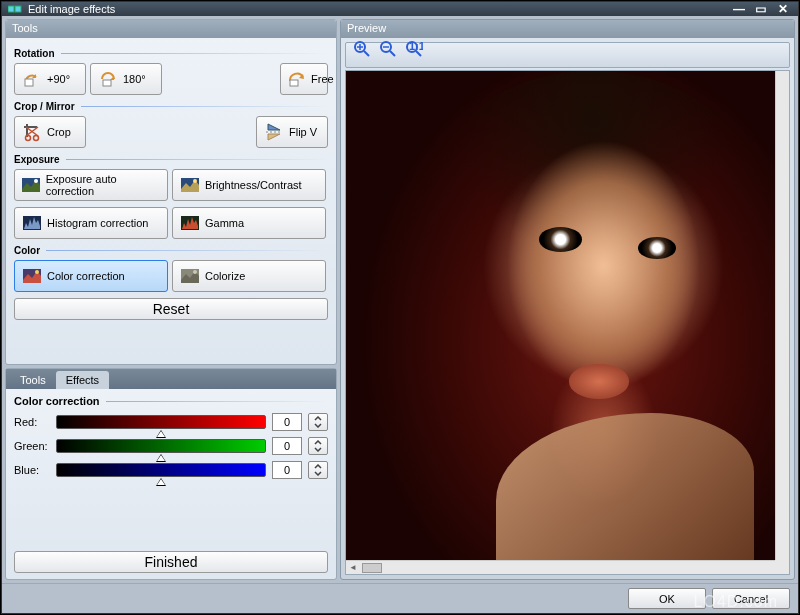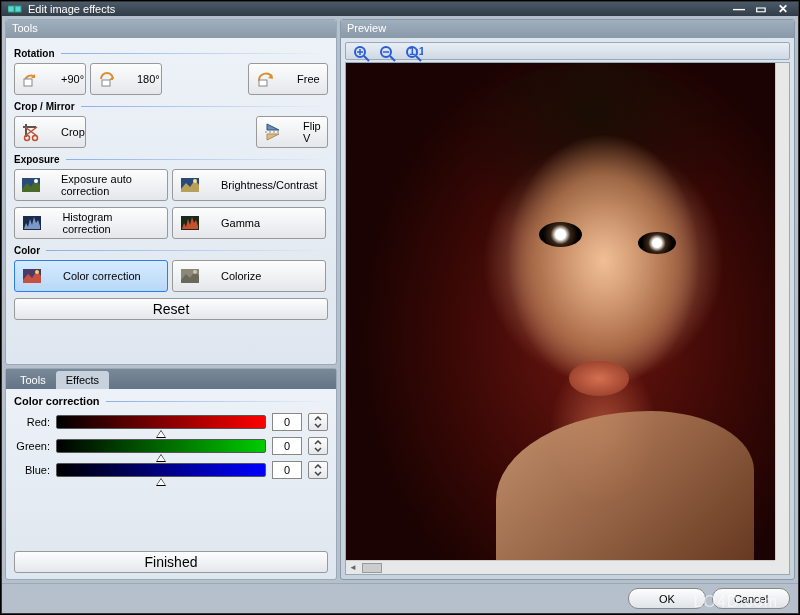--- a/index.html
+++ b/index.html
@@ -20,48 +20,48 @@
 .right-panel { flex: 1; display: flex; flex-direction: column; background: linear-gradient(to bottom, #dde5ee, #c7d2dd); border: 1px solid #8a99a8; border-radius: 3px; }
 
 .pane { background: linear-gradient(to bottom, #eef3f8 0%, #dee6ef 100%); border: 1px solid #9aa9b8; border-radius: 3px; }
 .pane-header { height: 18px; background: linear-gradient(to bottom, #a0afbe, #8a99a8); color: #fff; padding: 2px 6px; font-size: 11px; border-radius: 2px 2px 0 0; }
 .pane-body { padding: 6px 8px; }
 
 .section-title { font-weight: bold; font-size: 10px; color: #000; margin: 4px 0 4px 0; display: flex; align-items: center; }
 .section-title::after { content: ""; flex: 1; height: 1px; background: linear-gradient(to right, #8bb0e8, transparent); margin-left: 6px; }
 
 .btn-row { display: flex; gap: 4px; margin-bottom: 6px; }
-.tool-btn { height: 32px; background: linear-gradient(to bottom, #fdfdfd, #e4e7eb); border: 1px solid #999; border-radius: 3px; display: flex; align-items: center; padding: 14px 6px; cursor: pointer; gap: 20px; }
+.tool-btn { height: 32px; background: linear-gradient(to bottom, #fdfdfd, #e4e7eb); border: 1px solid #999; border-radius: 3px; display: flex; align-items: center; padding: 14px 6px; cursor: pointer; gap: 4px; }
 .tool-btn.selected { background: linear-gradient(to bottom, #d6ebff, #b8d8f8); border: 1px solid #2b7de9; }
 .tool-btn .ico { width: 22px; height: 22px; display: flex; align-items: center; justify-content: center; }
 .tool-btn .lbl { font-size: 11px; }
 
 .wide-btn { height: 22px; background: linear-gradient(to bottom, #fdfdfd, #e4e7eb); border: 1px solid #999; border-radius: 3px; display: flex; align-items: center; justify-content: center; cursor: pointer; width: 100%; margin-top: 4px; font-size: 14px; }
 
 .tabs { height: 20px; background: linear-gradient(to bottom, #7a8998, #637486); display: flex; align-items: flex-end; padding-left: 4px; gap: 0; }
 .tab { height: 18px; padding: 2px 10px; color: #fff; cursor: pointer; font-size: 11px; display: flex; align-items: center; }
 .tab.active { background: #c7d2dd; color: #000; border-radius: 3px 3px 0 0; }
 
 .settings-body { padding: 6px 8px; flex: 1; display: flex; flex-direction: column; }
 
 .slider-section-title { font-weight: bold; font-size: 11px; margin-bottom: 6px; display: flex; align-items: center; }
 .slider-section-title::after { content: ""; flex: 1; height: 1px; background: linear-gradient(to right, #8bb0e8, transparent); margin-left: 6px; }
 
 .slider-row { display: flex; align-items: center; gap: 6px; margin-bottom: 6px; }
-.slider-label { width: 36px; font-size: 11px; text-align: right; }
+.slider-label { width: 36px; font-size: 11px; }
 .slider-track { flex: 1; height: 14px; border: 1px solid #555; border-radius: 2px; position: relative; }
 .slider-track.red { background: linear-gradient(to right, #000, #ff0000); }
 .slider-track.green { background: linear-gradient(to right, #000, #00cc00); }
 .slider-track.blue { background: linear-gradient(to right, #000, #0000ff); }
 .slider-thumb { position: absolute; left: 50%; bottom: -10px; transform: translateX(-50%); width: 0; height: 0; border-left: 5px solid transparent; border-right: 5px solid transparent; border-bottom: 8px solid #000; }
 .slider-thumb::after { content: ""; position: absolute; left: -4px; top: 1px; width: 0; height: 0; border-left: 4px solid transparent; border-right: 4px solid transparent; border-bottom: 6px solid #fff; }
 .slider-value { width: 30px; height: 18px; border: 1px solid #888; background: #fff; text-align: center; font-size: 11px; line-height: 16px; }
 .slider-reset { width: 20px; height: 18px; border: 1px solid #888; background: linear-gradient(to bottom, #fdfdfd, #e4e7eb); border-radius: 2px; display: flex; align-items: center; justify-content: center; cursor: pointer; font-size: 9px; }
 
-.preview-toolbar { height: 18px; background: linear-gradient(to bottom, #e8eef5, #cfd9e4); border-bottom: 1px solid #9aa9b8; display: flex; align-items: flex-start; padding: 0 4px; gap: 2px; margin: 4px 4px 0 4px; border: 1px solid #9aa9b8; border-radius: 2px; }
+.preview-toolbar { height: 26px; background: linear-gradient(to bottom, #e8eef5, #cfd9e4); border-bottom: 1px solid #9aa9b8; display: flex; align-items: flex-end; padding: 7px 4px; gap: 2px; margin: 4px 4px 0 4px; border: 1px solid #9aa9b8; border-radius: 2px; }
 .zoom-btn { width: 24px; height: 22px; display: flex; align-items: center; justify-content: center; cursor: pointer; border-radius: 2px; }
 
 .preview-area { flex: 1; margin: 2px 4px 4px 4px; background: #fff; border: 1px solid #9aa9b8; position: relative; overflow: hidden; }
 .preview-image { position: absolute; top: 0; left: 0; right: 14px; bottom: 14px; background:
   radial-gradient(ellipse 40% 35% at 60% 40%, rgba(255,200,150,0.9), transparent 70%),
   radial-gradient(ellipse 55% 60% at 58% 55%, #6a1510, #3a0805 60%, #1a0302 100%);
 }
 .face-shape { position: absolute; top: 10%; left: 30%; width: 60%; height: 85%; background:
   radial-gradient(ellipse 50% 40% at 50% 35%, rgba(240,190,150,0.95), rgba(180,120,80,0.8) 50%, transparent 75%),
   radial-gradient(ellipse 30% 25% at 50% 75%, rgba(200,100,70,0.7), transparent 70%);
@@ -73,21 +73,21 @@
 .lips { position: absolute; top: 60%; left: 52%; width: 14%; height: 7%; background: radial-gradient(ellipse, #d47050, #a04530 70%); border-radius: 50%; }
 .shoulder { position: absolute; bottom: 0; left: 35%; width: 60%; height: 30%; background: linear-gradient(135deg, rgba(210,160,120,0.9), rgba(120,70,40,0.8)); border-radius: 60% 40% 0 0; }
 
 .scroll-v { position: absolute; right: 0; top: 0; bottom: 14px; width: 14px; background: #e8e8e8; border-left: 1px solid #ccc; }
 .scroll-h { position: absolute; left: 0; right: 14px; bottom: 0; height: 14px; background: #e8e8e8; border-top: 1px solid #ccc; display: flex; align-items: center; }
 .scroll-h::before { content: "◄"; font-size: 8px; padding: 0 3px; color: #666; }
 .scroll-h-thumb { width: 20px; height: 10px; background: #ccc; border: 1px solid #999; margin-left: 2px; }
 .scroll-corner { position: absolute; right: 0; bottom: 0; width: 14px; height: 14px; background: #e8e8e8; }
 
 .footer { height: 30px; background: #b5c0cc; display: flex; align-items: center; justify-content: flex-end; padding: 0 8px; gap: 6px; border-top: 1px solid #9aa9b8; }
-.footer-btn { width: 78px; height: 21px; background: linear-gradient(to bottom, #fdfdfd, #e0e3e8); border: 1px solid #888; border-radius: 10px; display: flex; align-items: center; justify-content: center; cursor: pointer; font-size: 11px; }
+.footer-btn { width: 78px; height: 21px; background: linear-gradient(to bottom, #fdfdfd, #e0e3e8); border: 1px solid #888; border-radius: 2px; display: flex; align-items: center; justify-content: center; cursor: pointer; font-size: 11px; }
 
 .watermark { position: absolute; bottom: 4px; right: 22px; color: rgba(255,255,255,0.6); font-size: 16px; font-weight: 300; letter-spacing: 1px; pointer-events: none; font-family: Arial; }
 
 .settings-pane { flex: 1; display: flex; flex-direction: column; }
 .tools-pane { height: 346px; }
 .spacer { flex: 1; }
 </style>
 </head>
 <body>
 
@@ -132,21 +132,21 @@
               <span class="ico">
                   <svg width="20" height="20" viewBox="0 0 20 20">
                     <path d="M4 10 A6 6 0 0 1 16 10" fill="none" stroke="#d89030" stroke-width="2"></path>
                     <path d="M16 7 L16 11 L12 11 Z" fill="#d89030"></path>
                     <rect x="5" y="11" width="8" height="6" fill="#fff" stroke="#888"></rect>
                   </svg>
                 </span>
               <span class="lbl">180°</span>
             </div>
             <div style="flex:1"></div>
-            <div class="tool-btn" style="width:80px">
+            <div class="tool-btn" style="width:48px">
               <span class="ico">
                   <svg width="20" height="20" viewBox="0 0 20 20">
                     <path d="M3 12 A7 7 0 0 1 16 8" fill="none" stroke="#d89030" stroke-width="2"></path>
                     <path d="M16 5 L17 10 L12 9 Z" fill="#d89030"></path>
                     <rect x="3" y="11" width="8" height="6" fill="#fff" stroke="#888"></rect>
                   </svg>
                 </span>
               <span class="lbl">Free</span>
             </div>
           </div>

